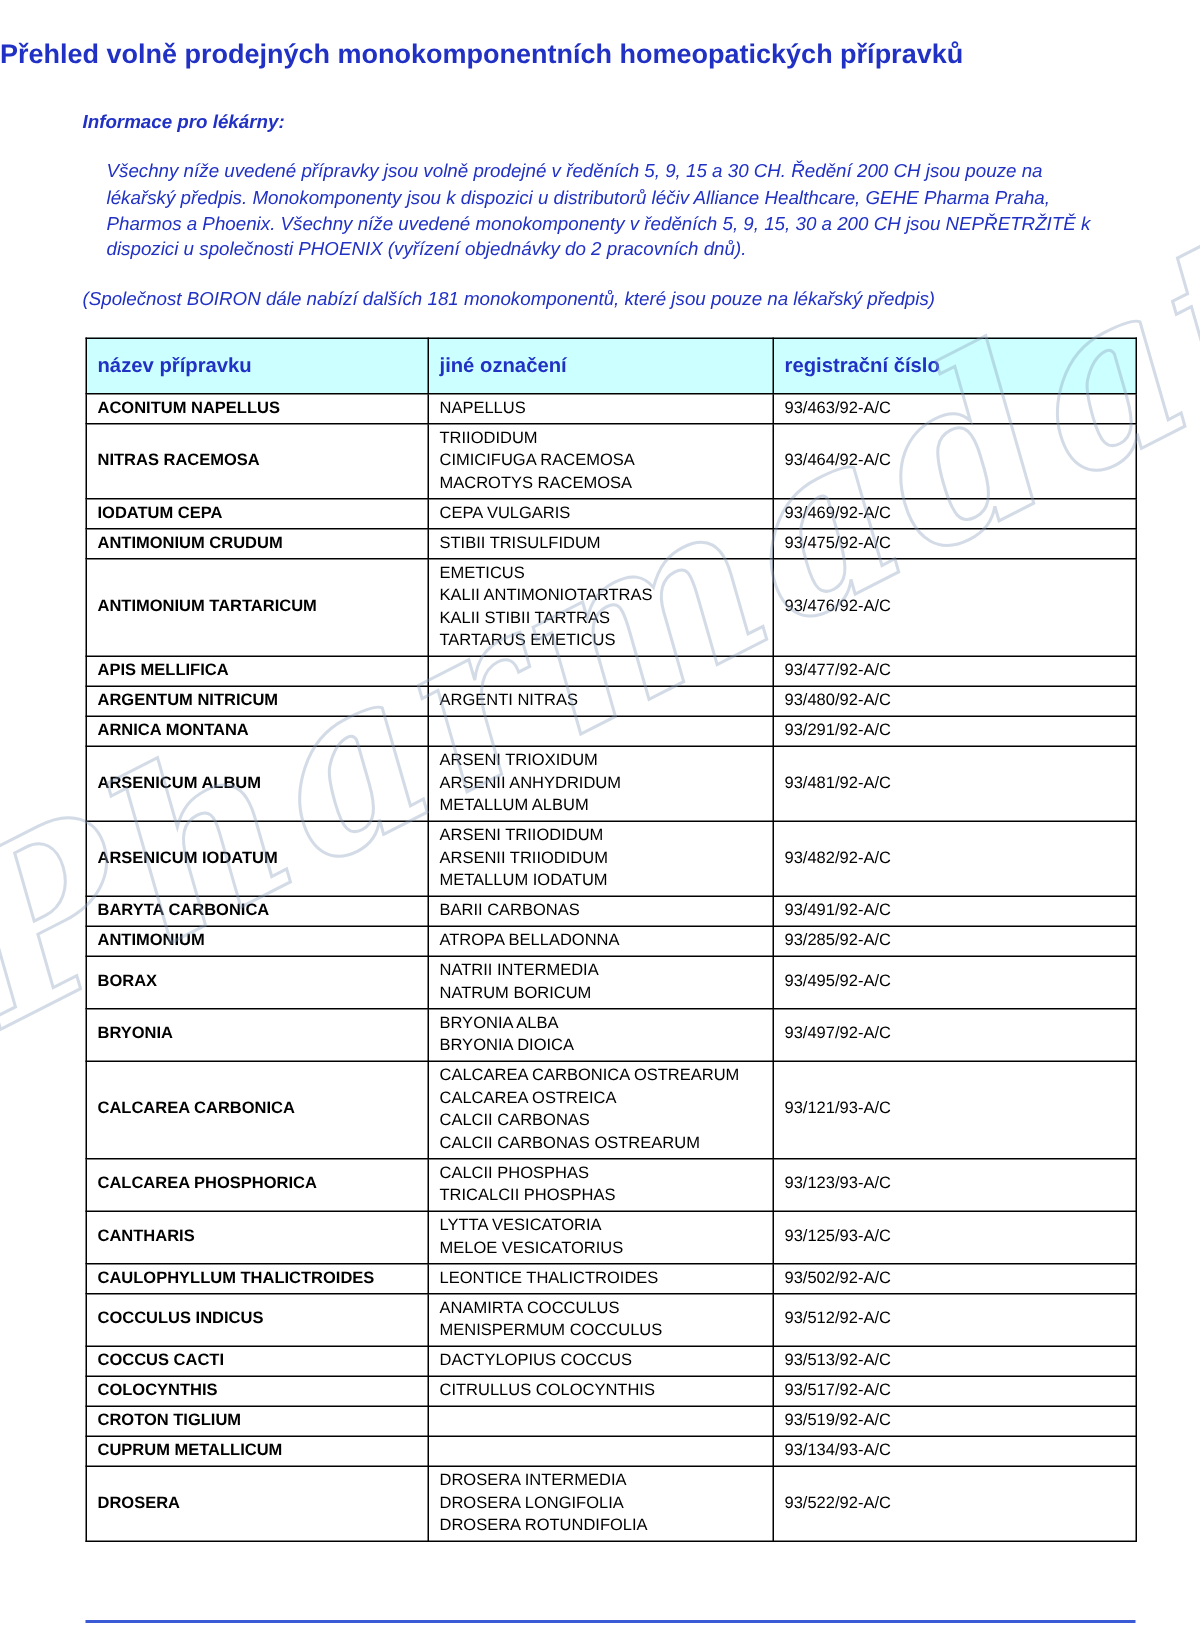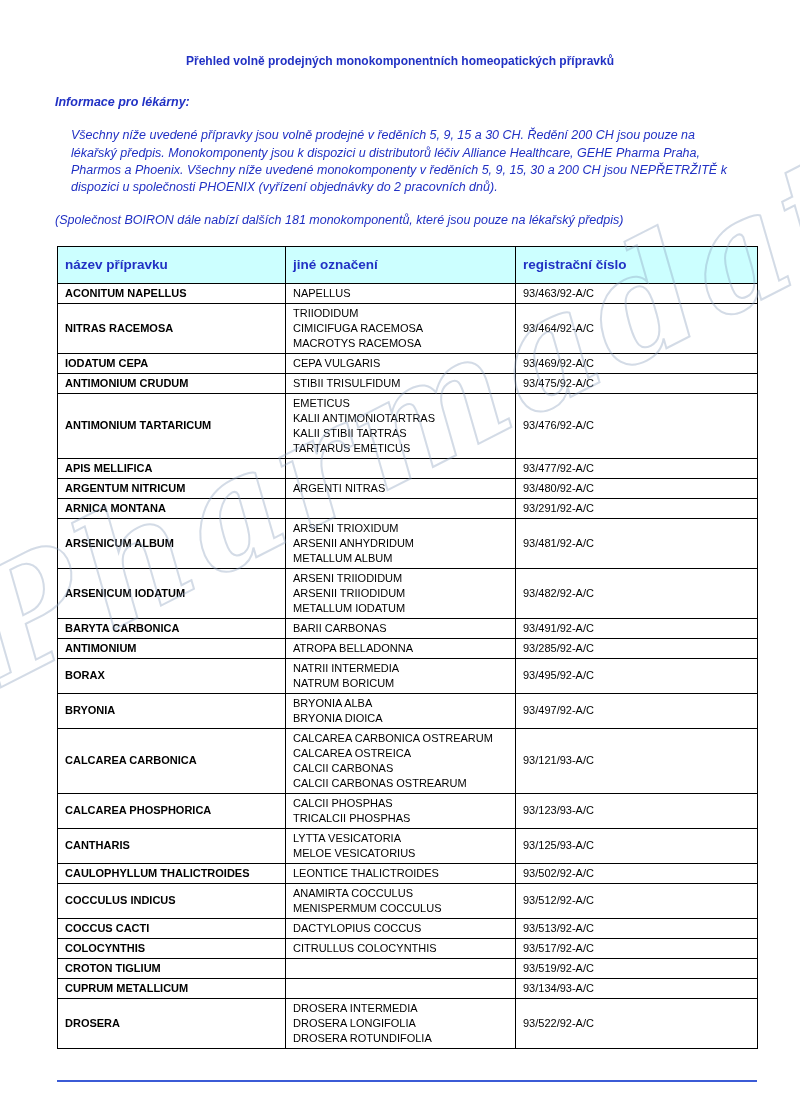--- a/index.html
+++ b/index.html
@@ -29,24 +29,23 @@
     -webkit-text-stroke: 2px rgba(140,160,190,0.38);
     transform: rotate(-27deg);
     transform-origin: left top;
     white-space: nowrap;
     pointer-events: none;
     z-index: 3;
     letter-spacing: 6px;
     font-family: "DejaVu Serif", serif;
   }
   .page-title {
-    padding-top: 54px;
-    text-align: center;
+    padding-top: 26px;
     color: #2131c4;
-    font-size: 12px;
+    font-size: 18px;
     font-weight: bold;
     position: relative;
     z-index: 2;
   }
   .intro {
     margin: 26px 55px 0 55px;
     color: #2131c4;
     font-style: italic;
     font-size: 12.5px;
     line-height: 1.38;

